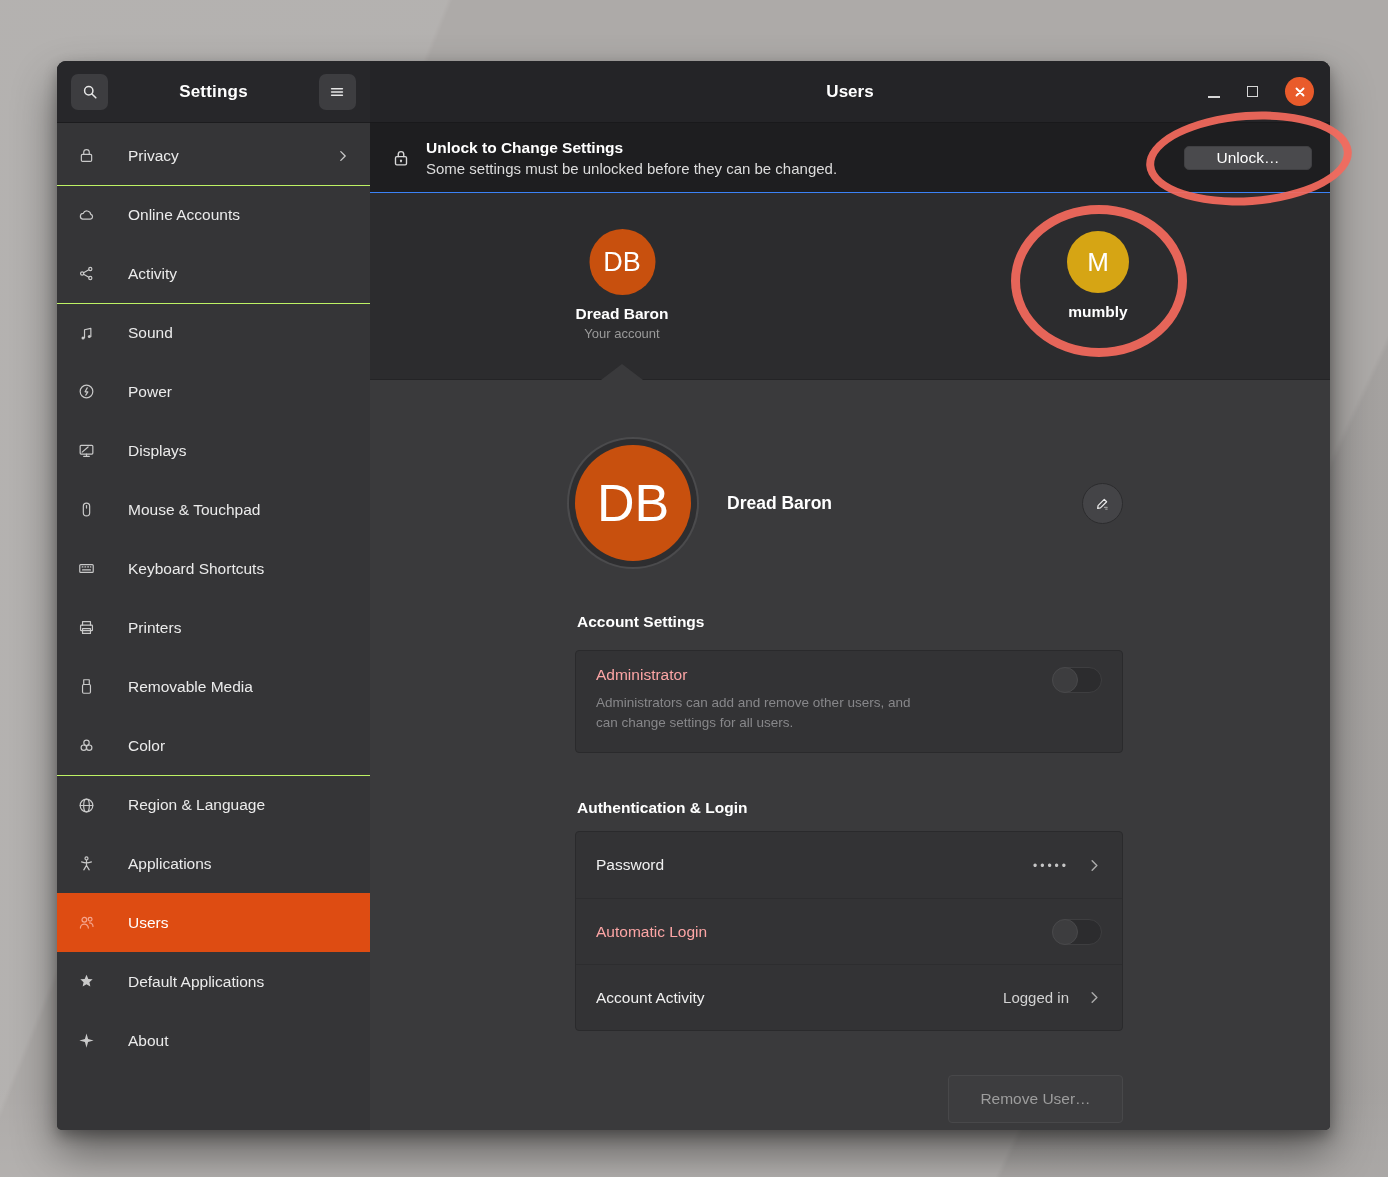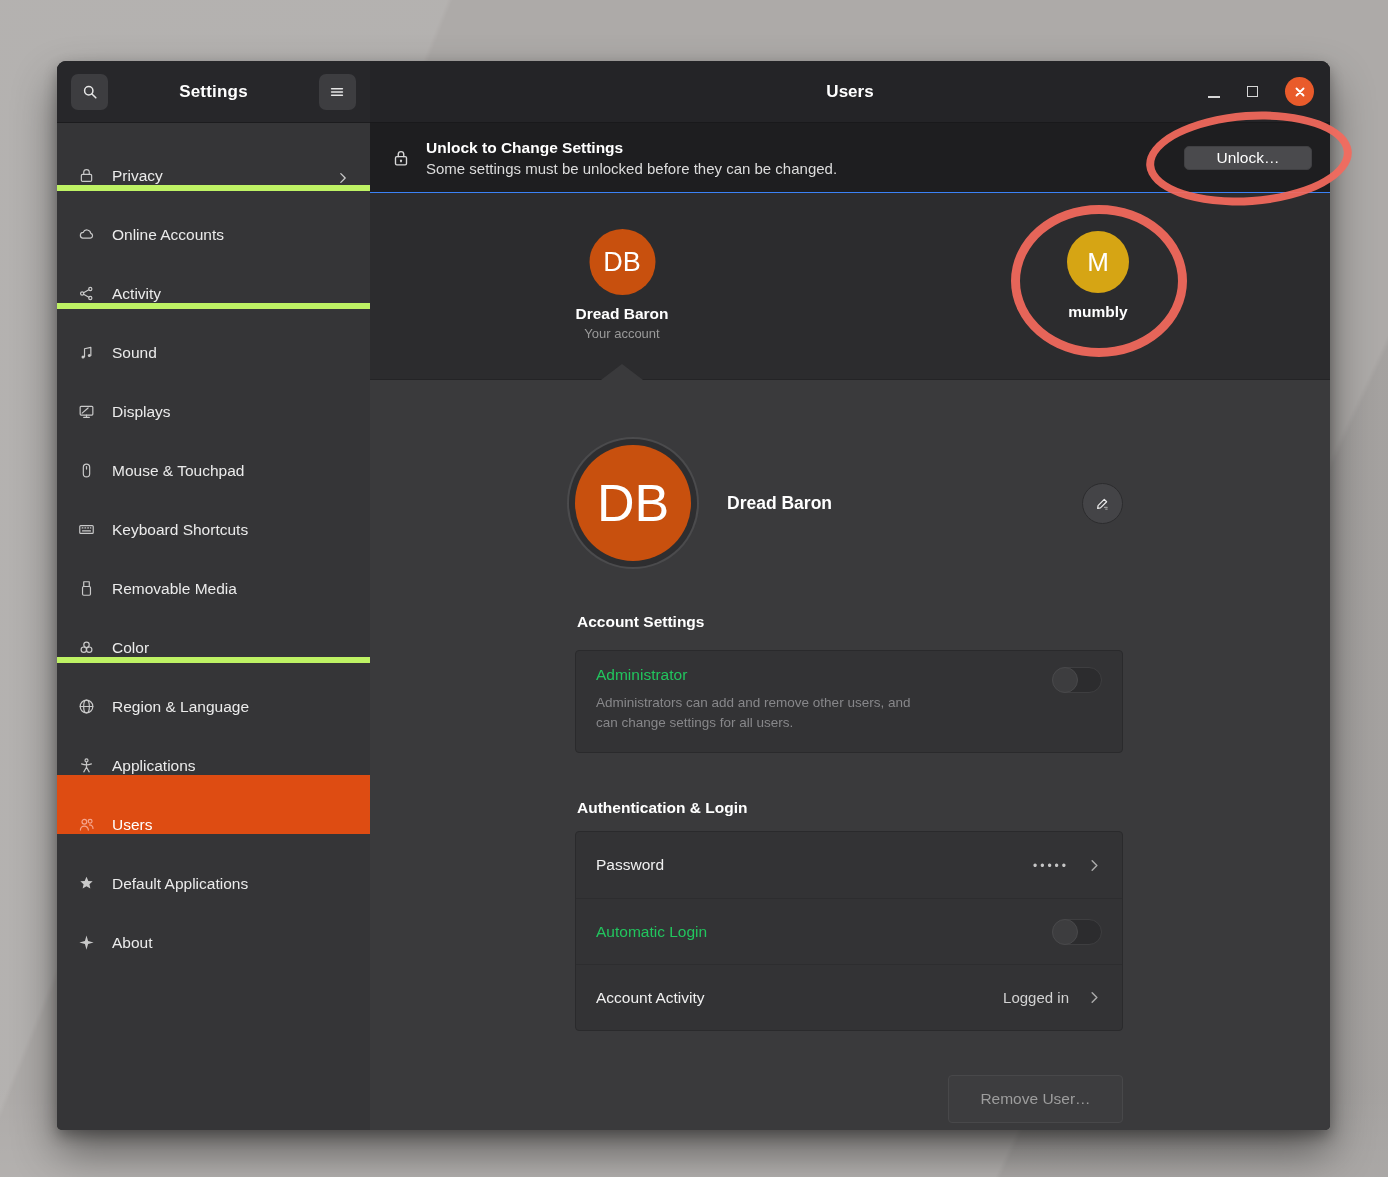--- a/index.html
+++ b/index.html
@@ -15,27 +15,27 @@
     border-radius:9px 9px 5px 5px;overflow:hidden;
     box-shadow:0 22px 44px rgba(0,0,0,.45),0 6px 14px rgba(0,0,0,.3);background:#353537}
   
   .sidebar{position:absolute;left:0;top:0;width:313px;height:100%;background:#353537}
   .sidebar-header{height:62px;background:#27272a;border-bottom:1px solid #1c1c1e;
     display:flex;align-items:center;justify-content:space-between;padding:0 14px}
   .icon-btn{width:37px;height:36px;background:#3d3d40;border-radius:7px;
     display:flex;align-items:center;justify-content:center;cursor:pointer}
   .sidebar-title{font-weight:bold;font-size:17px;color:#ffffff;letter-spacing:.2px}
   .nav{position:absolute;top:62px;left:0;right:0;bottom:0;padding-top:3px;overflow:hidden}
-  .srow{height:59px;display:flex;align-items:flex-end;gap:16px;padding:0 20px;color:#ebebeb;font-size:15.5px}
+  .srow{height:59px;display:flex;align-items:center;gap:32px;padding:0 20px;color:#ebebeb;font-size:15.5px}
   .srow .lab{flex:1}
   .srow svg{flex:none;stroke:#c9c9c9;fill:none;stroke-width:1.5;stroke-linecap:round;stroke-linejoin:round}
   .srow svg .fillme{fill:#c9c9c9;stroke:none}
   .srow.selected{background:#de4c12;color:#ffffff}
   .srow.selected svg{stroke:#f5a58d}
-  .srow.sep{border-top:6px solid #bef264}
+  .srow.sep{border-top:1px solid #bef264}
   .chev{stroke:#a9a9a9;fill:none;stroke-width:1.6;stroke-linecap:round;stroke-linejoin:round}
   
   .main{position:absolute;left:313px;top:0;right:0;bottom:0;background:#3a3a3c}
   .main-header{position:absolute;top:0;left:0;right:0;height:62px;background:#242427;
     border-bottom:1px solid #19191b;display:flex;align-items:center;justify-content:center}
   .main-title{font-weight:bold;font-size:17px;color:#fff}
   .win-controls{position:absolute;right:16px;top:0;height:100%;display:flex;align-items:center;gap:27px}
   .min-glyph{width:12px;height:2px;background:#d6d6d6;margin-top:11px}
   .max-glyph{width:11px;height:11px;border:1.5px solid #d6d6d6}
   .close-btn{width:29px;height:29px;border-radius:50%;background:#e95b2b;display:flex;
@@ -61,21 +61,21 @@
   .details{position:absolute;top:319px;left:0;right:0;bottom:0;background:#3a3a3c}
   .profile-row{position:absolute;left:205px;top:65px;width:548px;height:116px;display:flex;align-items:center}
   .big-avatar{width:116px;height:116px;border-radius:50%;background:#c8500e;color:#fff;font-size:52px;
     display:flex;align-items:center;justify-content:center;box-shadow:0 0 0 6px #2e2e30,0 0 0 8px #4b4b4d}
   .profile-name{margin-left:36px;font-size:17.5px;font-weight:bold;color:#fff}
   .edit-btn{margin-left:auto;width:41px;height:41px;border-radius:50%;background:#444447;
     border:1px solid #2c2c2e;display:flex;align-items:center;justify-content:center;cursor:pointer}
   .sec-heading{position:absolute;left:207px;color:#fff;font-weight:bold;font-size:15.5px}
   .card{position:absolute;left:205px;width:548px;background:#333335;border:1px solid #2a2a2c;border-radius:4px}
   .card1{top:270px;height:103px;padding:15px 20px}
-  .dim{color:#22c55e}
+  .dim{color:#fca5a5}
   .admin-label{font-size:15.5px}
   .admin-desc{margin-top:9px;font-size:13.5px;color:#87878a;line-height:1.5;white-space:pre-line}
   .toggle{position:relative;width:50px;height:26px;border-radius:13px;background:#2c2c2e;border:1px solid #3e3e40;flex:none}
   .toggle .knob{position:absolute;left:-1px;top:-1px;width:26px;height:26px;border-radius:50%;
     background:#3d3d3f;border:1px solid #49494b}
   .toggle.abs{position:absolute;right:20px;top:16px}
   .card2{top:451px;height:200px}
   .crow{height:66px;display:flex;align-items:center;padding:0 20px;font-size:15.5px;color:#f0f0f0}
   .crow + .crow{border-top:1px solid #2d2d2f}
   .rval{margin-left:auto;display:flex;align-items:center;gap:18px}
@@ -141,38 +141,53 @@
         <div class="srow sep">
           <svg width="19" height="19" viewBox="0 0 24 24">
               <path d="M9.5 17.5 V7.3 l8 -1.8 v10.2"></path>
               <circle class="fillme" cx="7.6" cy="17.6" r="1.9"></circle>
               <circle class="fillme" cx="15.6" cy="15.8" r="1.9"></circle>
             </svg>
           <span class="lab">Sound</span>
         </div>
         <div class="srow">
           <svg width="19" height="19" viewBox="0 0 24 24">
+              <circle cx="12" cy="12" r="8"></circle>
+              <path d="M12.9 7.4 L10.2 12.4 h3.5 L11.1 16.6"></path>
+            </svg>
+          <span class="lab">Power</span>
+        </div>
+        <div class="srow">
+          <svg width="19" height="19" viewBox="0 0 24 24">
               <rect x="4" y="5.5" width="16" height="11" rx="1.2"></rect>
               <path d="M12 16.5 v3 M8.5 19.5 h7 M6.5 14 L14 7.5"></path>
             </svg>
           <span class="lab">Displays</span>
         </div>
         <div class="srow">
           <svg width="19" height="19" viewBox="0 0 24 24">
               <rect x="8" y="4" width="8" height="16" rx="4"></rect>
               <path d="M12 7 v3.2"></path>
             </svg>
           <span class="lab">Mouse &amp; Touchpad</span>
         </div>
         <div class="srow">
           <svg width="19" height="19" viewBox="0 0 24 24">
               <rect x="3.5" y="7" width="17" height="10" rx="1.2"></rect>
               <path d="M6.5 10 h1 M10 10 h1 M13.5 10 h1 M17 10 h0.5 M7 13.8 h10"></path>
             </svg>
           <span class="lab">Keyboard Shortcuts</span>
+        </div>
+        <div class="srow">
+          <svg width="19" height="19" viewBox="0 0 24 24">
+              <path d="M7 9 V4.5 h10 V9"></path>
+              <rect x="4.5" y="9" width="15" height="7" rx="1"></rect>
+              <rect x="7" y="13.5" width="10" height="6"></rect>
+            </svg>
+          <span class="lab">Printers</span>
         </div>
         <div class="srow">
           <svg width="19" height="19" viewBox="0 0 24 24">
               <rect x="8.5" y="3.5" width="7" height="6"></rect>
               <rect x="7" y="9.5" width="10" height="11" rx="1.5"></rect>
             </svg>
           <span class="lab">Removable Media</span>
         </div>
         <div class="srow">
           <svg width="19" height="19" viewBox="0 0 24 24">

